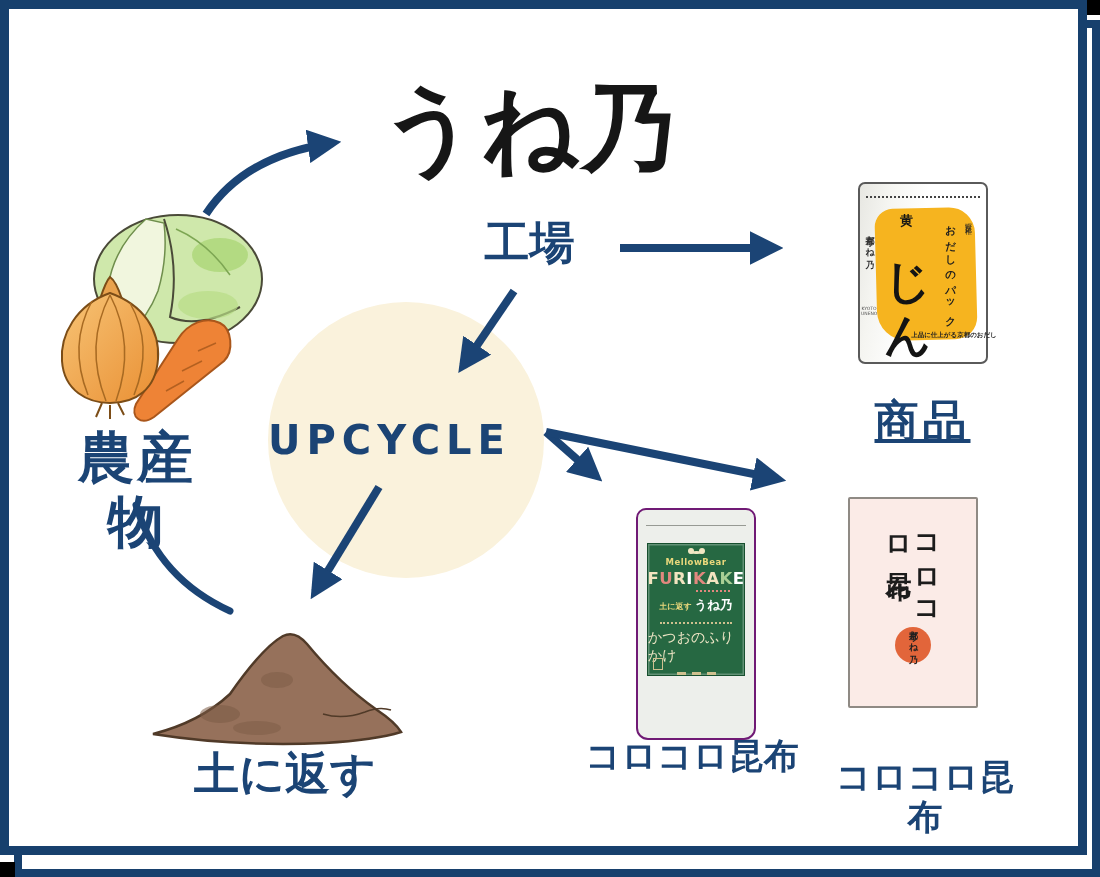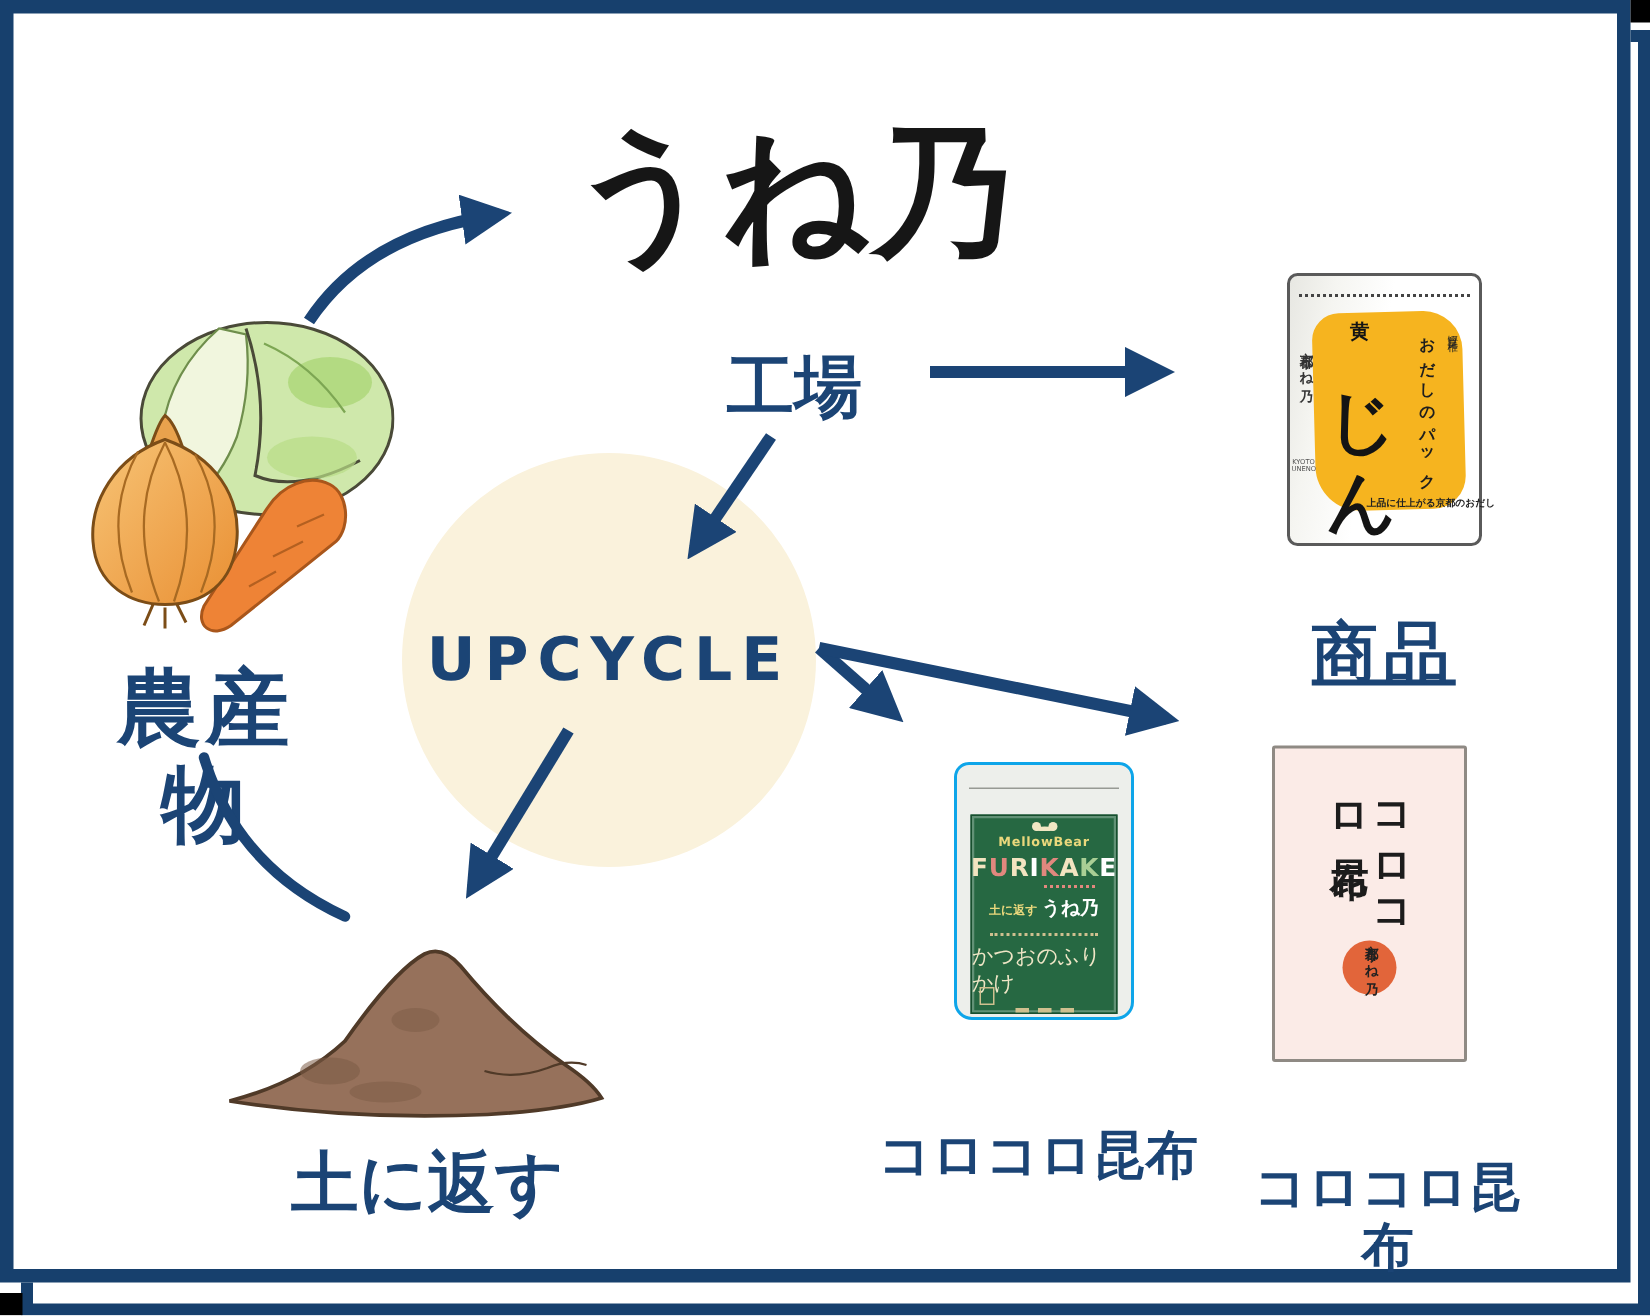--- a/index.html
+++ b/index.html
@@ -9,27 +9,27 @@
   
   .back-frame{position:absolute;left:14px;top:20px;width:1086px;height:857px;
     border:8px solid #17406d;background:#fff;}
   .main-frame{position:absolute;left:0;top:0;width:1087px;height:855px;
     border:9px solid #17406d;background:#fff;}
   .corner-black{position:absolute;background:#000;}
   .corner-tr{left:1087px;top:0;width:13px;height:15px;}
   .corner-bl{left:0;top:862px;width:15px;height:15px;}
 
   
-  .lbl{position:absolute;color:#1b4475;font-weight:700;text-align:center;line-height:1.15;margin-top:15px;}
+  .lbl{position:absolute;color:#1b4475;font-weight:700;text-align:center;line-height:1.15;}
 
   .logo{position:absolute;left:370px;top:80px;width:320px;text-align:center;
     font-size:96px;font-weight:900;color:#161616;line-height:1;letter-spacing:2px;}
 
   .upcycle-circle{position:absolute;left:268px;top:302px;width:276px;height:276px;
-    border-radius:50%;background:#faf2dc;display:flex;align-items:center;justify-content:center;}
+    border-radius:50%;background:#faf2dc;display:flex;align-items:center;justify-content:flex-start;}
   .upcycle-circle span{color:#1b4475;font-weight:700;font-size:40px;letter-spacing:6px;}
 
   svg.layer{position:absolute;left:0;top:0;pointer-events:none;}
 
   
   .dashi{position:absolute;left:858px;top:182px;width:130px;height:182px;
     background:linear-gradient(100deg,#e7e7e2 0%,#f5f5f1 20%,#ffffff 45%);
     border:2px solid #5a5a5a;border-radius:7px;}
   .dashi .zip{position:absolute;left:6px;right:6px;top:12px;border-top:2px dotted #444;}
   .dashi .blob{position:absolute;left:16px;top:24px;width:100px;height:132px;background:#f6b41f;
@@ -42,22 +42,22 @@
   .dashi .ingr{position:absolute;right:13px;top:34px;writing-mode:vertical-rl;
     font-size:7px;color:#222;letter-spacing:2px;}
   .dashi .tag{position:absolute;left:16px;bottom:22px;width:100px;text-align:center;
     font-size:6.5px;font-weight:700;color:#222;margin-left:28px;}
   .dashi .seal{position:absolute;left:3px;top:44px;writing-mode:vertical-rl;
     font-size:9px;font-weight:700;color:#333;letter-spacing:1px;}
   .dashi .seal-roman{position:absolute;left:1px;top:122px;width:16px;font-size:4.5px;color:#555;
     text-align:center;line-height:1.2;}
 
   
-  .furikake{position:absolute;left:636px;top:508px;width:120px;height:172px;
-    background:#edefeb;border:2px solid #0ea5e9;border-radius:10px 10px 12px 12px;}
+  .furikake{position:absolute;left:636px;top:508px;width:120px;height:232px;
+    background:#edefeb;border:2px solid #701a75;border-radius:10px 10px 12px 12px;}
   .furikake .zip{position:absolute;left:8px;right:8px;top:15px;border-top:1.5px solid #979a94;}
   .furikake .label{position:absolute;left:9px;top:33px;width:98px;height:133px;background:#266842;
     border:1px solid #174f2e;box-shadow:inset 0 0 0 1.5px rgba(255,255,255,.28);
     display:flex;flex-direction:column;align-items:center;padding-top:7px;gap:2px;}
   .bear{position:relative;width:15px;height:12px;background:#f1e7c3;border-radius:50% 50% 45% 45%;margin-bottom:1px;}
   .bear::before,.bear::after{content:"";position:absolute;top:-3px;width:6px;height:6px;border-radius:50%;background:#f1e7c3;}
   .bear::before{left:-1px;} .bear::after{right:-1px;}
   .furikake .brand{font-size:8.5px;font-weight:700;color:#ead87c;letter-spacing:.5px;}
   .furikake .title{font-size:16.5px;font-weight:900;letter-spacing:.5px;color:#f2e4c0;}
   .furikake .dots{width:34px;border-top:2px dotted #e1887e;align-self:flex-end;margin-right:14px;}

